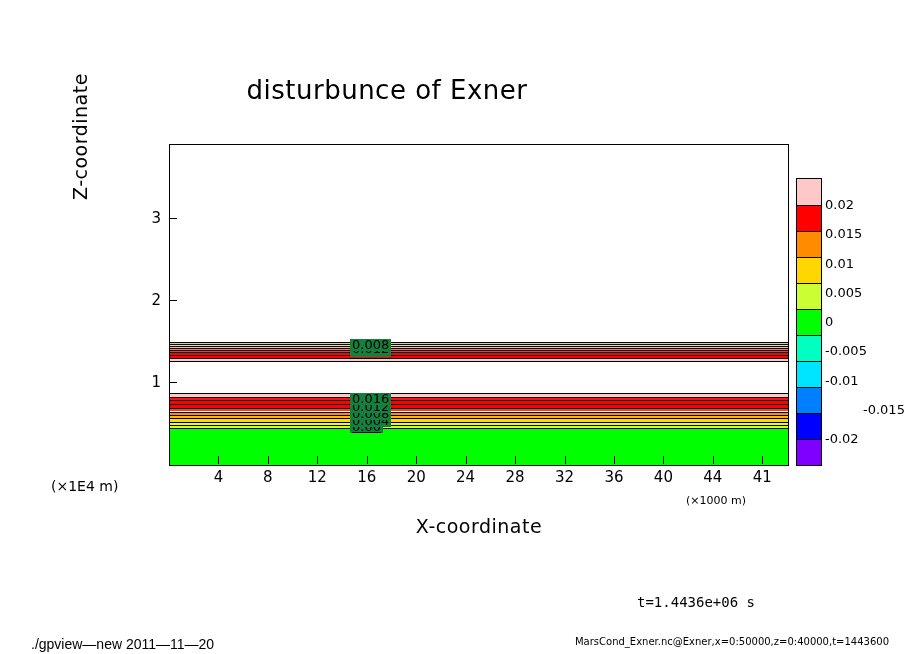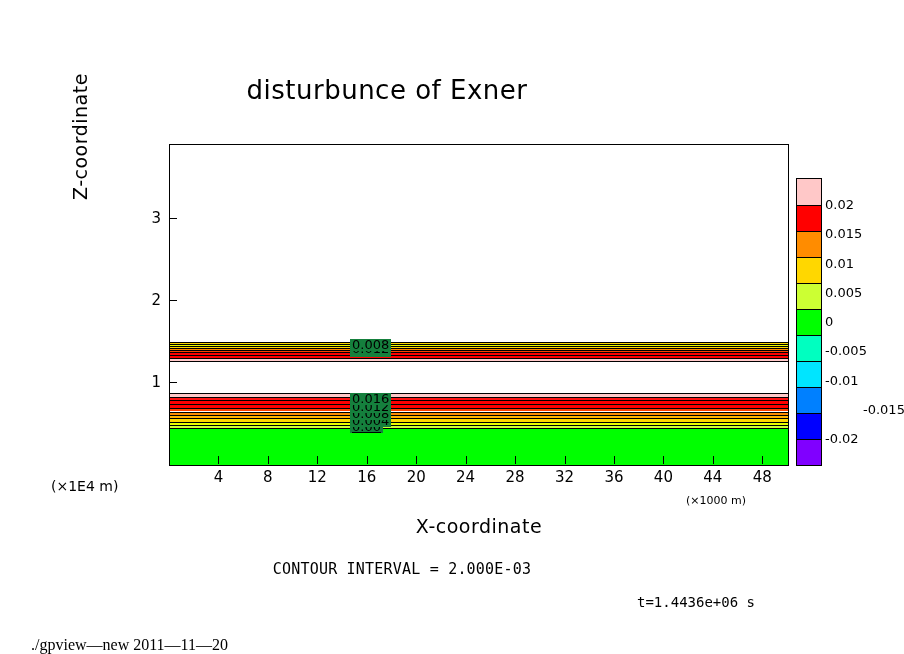--- a/index.html
+++ b/index.html
@@ -158,22 +158,22 @@
     position: absolute;
     left: 630px;
     top: 594px;
     font-size: 14px;
     font-family: "DejaVu Sans Mono", monospace;
   }
   #footer-left {
     position: absolute;
     left: 24px;
     top: 636px;
-    font-size: 16px;
-    font-family: Liberation Serif, serif;
+    font-size: 14px;
+    font-family: Liberation Sans, sans-serif;
   }
   #footer-right {
     position: absolute;
     right: 22px;
     top: 636px;
     font-size: 10px;
     font-family: "DejaVu Sans", sans-serif;
     text-align: right;
   }
 </style>
@@ -229,23 +229,23 @@
       <div class="cb-cell" style="height: 26px; background: rgb(204, 255, 51); border-top: 1px solid rgb(0, 0, 0);"></div>
       <div class="cb-cell" style="height: 26px; background: rgb(0, 255, 0); border-top: 1px solid rgb(0, 0, 0);"></div>
       <div class="cb-cell" style="height: 26px; background: rgb(0, 255, 192); border-top: 1px solid rgb(0, 0, 0);"></div>
       <div class="cb-cell" style="height: 26px; background: rgb(0, 229, 255); border-top: 1px solid rgb(0, 0, 0);"></div>
       <div class="cb-cell" style="height: 26px; background: rgb(0, 128, 255); border-top: 1px solid rgb(0, 0, 0);"></div>
       <div class="cb-cell" style="height: 26px; background: rgb(0, 0, 255); border-top: 1px solid rgb(0, 0, 0);"></div>
       <div class="cb-cell" style="height: 26px; background: rgb(128, 0, 255); border-top: 1px solid rgb(0, 0, 0);"></div>
     </div>
   <div id="colorbar-ticks"></div>
 
-  <div id="contour-interval">CONTOUR INTERVAL = 2.000E-03</div>
   <div id="time-stamp">t=1.4436e+06 s</div>
   <div id="footer-left">./gpview—new   2011—11—20</div>
+  <div id="footer-right">MarsCond_Exner.nc@Exner,x=0:50000,z=0:40000,t=1443600</div>
 
 <div class="tick-x" style="left: 211.44px; top: 456px; height: 8px;"></div>
     <div class="xlabel-tick" style="left: 211.44px; top: 468px;">4</div>
     <div class="tick-x" style="left: 260.88px; top: 456px; height: 8px;"></div>
     <div class="xlabel-tick" style="left: 260.88px; top: 468px;">8</div>
     <div class="tick-x" style="left: 310.32px; top: 456px; height: 8px;"></div>
     <div class="xlabel-tick" style="left: 310.32px; top: 468px;">12</div>
     <div class="tick-x" style="left: 359.76px; top: 456px; height: 8px;"></div>
     <div class="xlabel-tick" style="left: 359.76px; top: 468px;">16</div>
     <div class="tick-x" style="left: 409.2px; top: 456px; height: 8px;"></div>
@@ -256,21 +256,21 @@
     <div class="xlabel-tick" style="left: 508.08px; top: 468px;">28</div>
     <div class="tick-x" style="left: 557.52px; top: 456px; height: 8px;"></div>
     <div class="xlabel-tick" style="left: 557.52px; top: 468px;">32</div>
     <div class="tick-x" style="left: 606.96px; top: 456px; height: 8px;"></div>
     <div class="xlabel-tick" style="left: 606.96px; top: 468px;">36</div>
     <div class="tick-x" style="left: 656.4px; top: 456px; height: 8px;"></div>
     <div class="xlabel-tick" style="left: 656.4px; top: 468px;">40</div>
     <div class="tick-x" style="left: 705.84px; top: 456px; height: 8px;"></div>
     <div class="xlabel-tick" style="left: 705.84px; top: 468px;">44</div>
     <div class="tick-x" style="left: 755.28px; top: 456px; height: 8px;"></div>
-    <div class="xlabel-tick" style="left: 755.28px; top: 468px;">48</div>
+    <div class="xlabel-tick" style="left: 755.28px; top: 468px;">41</div>
     <div class="tick-y" style="left: 162px; top: 381.949px; width: 8px;"></div>
     <div class="ylabel-tick" style="left: 128px; width: 26px; top: 381.949px;">1</div>
     <div class="tick-y" style="left: 162px; top: 299.897px; width: 8px;"></div>
     <div class="ylabel-tick" style="left: 128px; width: 26px; top: 299.897px;">2</div>
     <div class="tick-y" style="left: 162px; top: 217.846px; width: 8px;"></div>
     <div class="ylabel-tick" style="left: 128px; width: 26px; top: 217.846px;">3</div>
     <div class="cb-tick" style="top: 204px; text-align: right;">0.02</div>
     <div class="cb-tick" style="top: 233.25px; text-align: center;">0.015</div>
     <div class="cb-tick" style="top: 262.5px;">0.01</div>
     <div class="cb-tick" style="top: 291.75px;">0.005</div>

